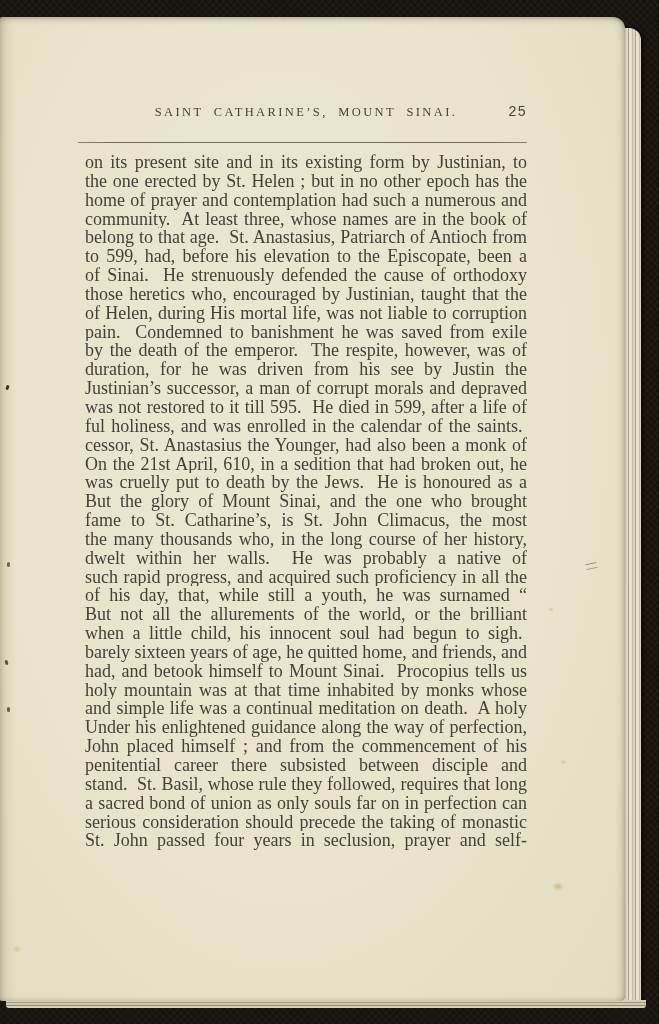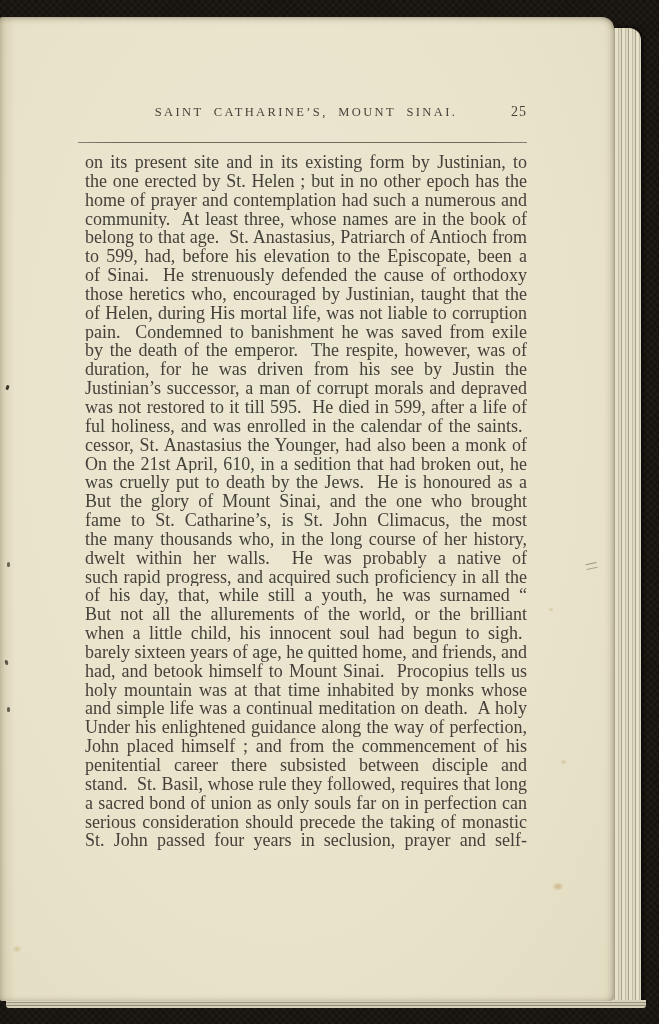--- a/index.html
+++ b/index.html
@@ -23,35 +23,36 @@
     border-radius:0 0 3px 3px;
   }
   .page{
     position:absolute;left:0;top:17px;width:614px;height:984px;
     background:#eae4cd;
     background-image:radial-gradient(ellipse at 45% 40%, #ece7d2 0%, #e9e3cb 60%, #e2dcc2 100%);
     border-radius:2px 12px 4px 2px;
     box-shadow:inset -7px 0 9px -7px rgba(90,80,55,.55),
                inset 0 5px 7px -5px rgba(60,50,30,.5),
                inset 0 -4px 6px -5px rgba(60,50,30,.35);
+    padding-left:11px;
   }
   .gutter-crease{
     position:absolute;left:0;top:0;width:16px;height:100%;
     background:linear-gradient(90deg, rgba(125,112,75,.30) 0, rgba(125,112,75,.10) 6px, rgba(125,112,75,0) 15px);
     border-radius:2px 0 0 2px;
   }
   .header{position:absolute;top:88px;left:85px;width:442px;height:22px;}
   .running-title{
     display:block;text-align:center;
     font-size:12.5px;letter-spacing:2.4px;word-spacing:5px;
     color:#47433a;
   }
   .page-number{
     position:absolute;right:0;top:-1px;
-    font-size:14px;letter-spacing:1px;color:#47433a;
+    font-size:14px;letter-spacing:1px;color:#47433a;font-family:Liberation Mono, monospace;
   }
   .rule{
     position:absolute;top:125px;left:78px;width:449px;height:1px;
     background:linear-gradient(90deg,#8a8375 0,#6f6a5c 8%,#6f6a5c 92%,#8a8375 100%);
   }
   .body-text{position:absolute;top:136px;left:85px;width:442px;color:#45413a;}
   .bodyline{
     height:18.85px;line-height:18.85px;font-size:18px;
     text-align:justify;text-align-last:justify;overflow:hidden;
   }

